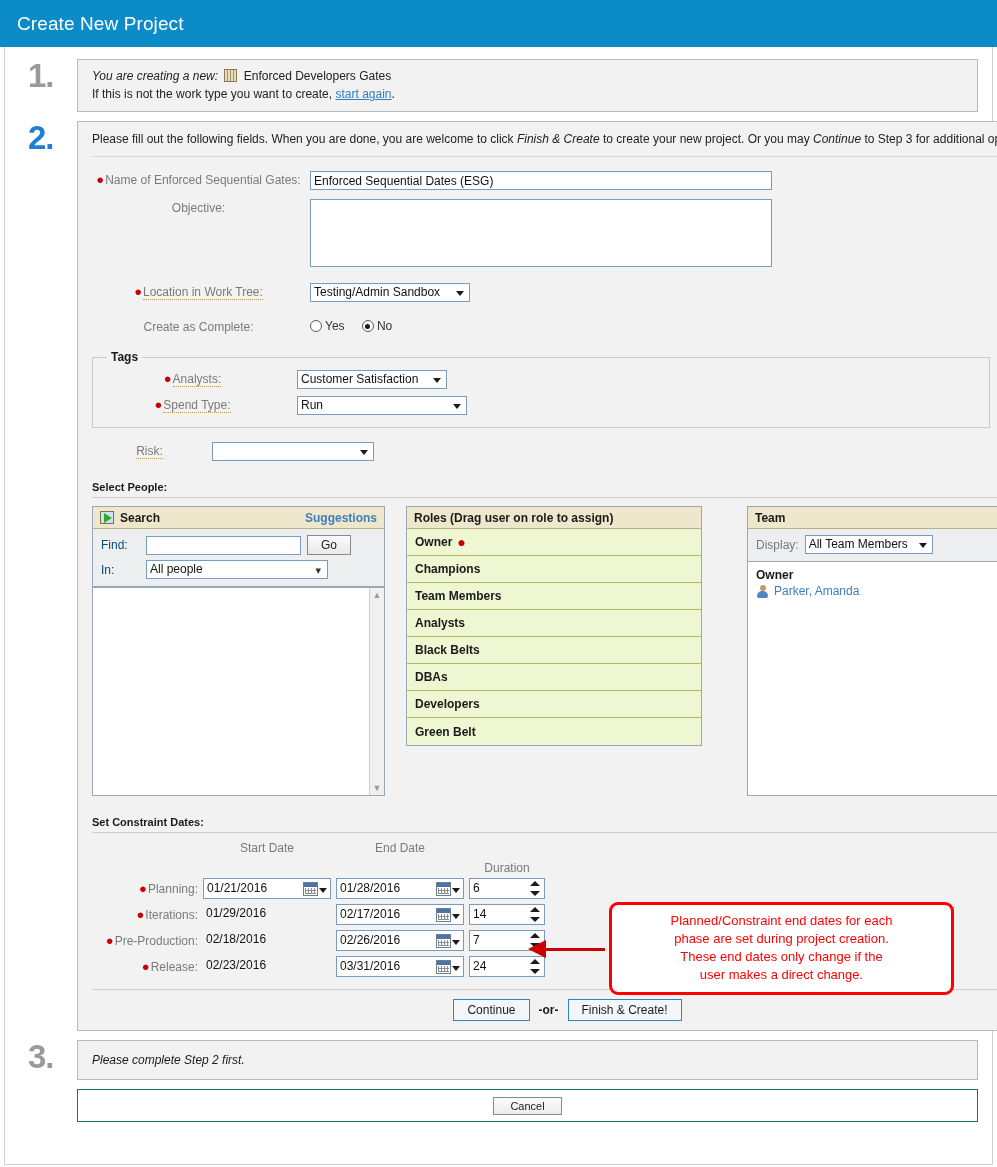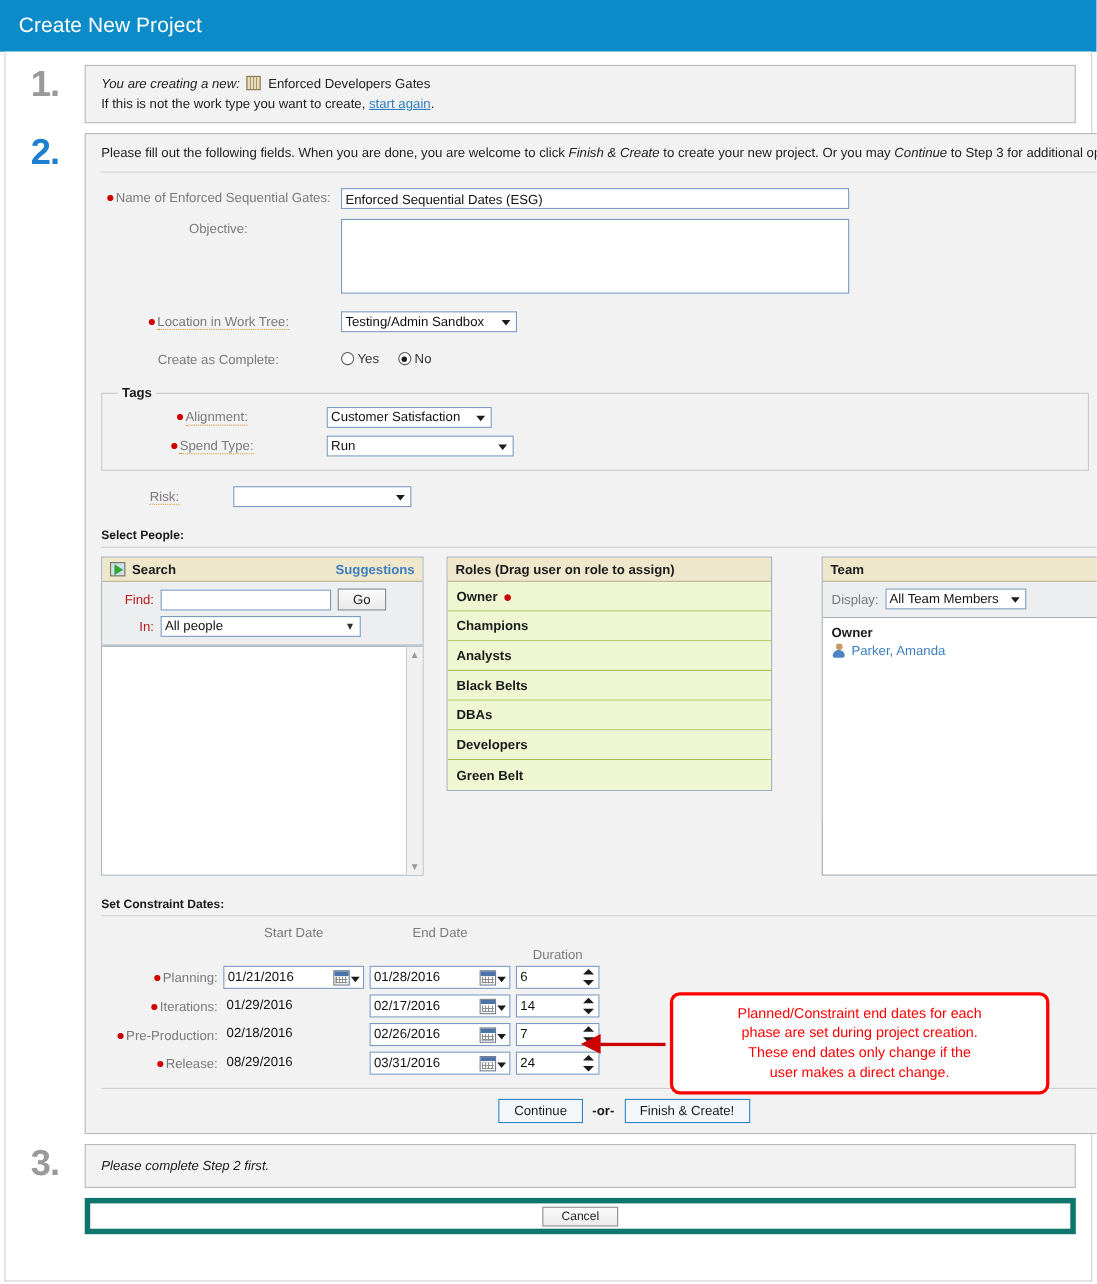--- a/index.html
+++ b/index.html
@@ -161,21 +161,21 @@
     height: 22px; display: flex; align-items: center;
     padding: 0 7px; font-weight: bold; font-size: 12px; color: #1a1a1a;
   }
   .panel-head .spacer { flex: 1 1 auto; }
   .panel-head .sugg { color: #3c7fbf; font-weight: bold; font-size: 12px; cursor: pointer;}
 
   .search-panel { width: 293px; }
   .search-ctrl { background: #eceef0; padding: 6px 8px 7px 8px; border-bottom: 1px solid #9aa8b5;}
   .sr { display: flex; align-items: center; margin-bottom: 5px;}
   .sr:last-child { margin-bottom: 0; }
-  .sr .k { width: 45px; text-align: right; padding-right: 6px; color: #b91c1c; font-size: 12px;}
+  .sr .k { width: 45px; padding-right: 6px; color: #0c4a6e; font-size: 12px;}
   .find-in { width: 155px; }
   .gobtn {
     margin-left: 6px; border: 1px solid #8a8a8a;
     background: linear-gradient(#fbfbfb,#e9e9e9);
     height: 20px; width: 44px; font-size: 12px; color: #222; cursor: pointer;
     font-family: "Liberation Sans", sans-serif;
   }
   .sel.inall { width: 182px; }
   .chev { position:absolute; right:6px; top:4px; font-size:11px; color:#333; line-height:11px;}
   .results-box {
@@ -299,21 +299,21 @@
     font-size: 12px; color: #1a1a1a; padding: 3px 13px; cursor: pointer;
     font-family: "Liberation Sans", sans-serif;
   }
   .orlbl { font-weight: bold; font-size: 12px; color: #1a1a1a; }
 
   
   .step3-panel { min-height: 40px; display: flex; align-items: center; }
   .step3-txt { font-style: italic; font-size: 12px; color: #1a1a1a; }
 
   .cancel-bar {
-    border: 5px solid #0f766e; background: #fff; height: 33px;
+    border: 1px solid #0f766e; background: #fff; height: 33px;
     display: flex; align-items: center; justify-content: center;
     margin-left: 58px;
   }
   .graybtn {
     border: 1px solid #8a8a8a;
     background: linear-gradient(#fbfbfb,#ececec);
     font-size: 11px; color: #222; padding: 2px 16px; cursor: pointer;
     font-family: "Liberation Sans", sans-serif;
   }
   .searchico {
@@ -412,21 +412,21 @@
               <span>No</span>
             </label>
           </div>
         </div>
 
         <fieldset class="tags">
           <legend>Tags</legend>
 
           <div class="form-row" style="margin-bottom:7px;">
             <div class="lbl">
-              <span class="req-dot">●</span><span class="tip">Alignment:</span>
+              <span class="req-dot">●</span><span class="tip">Analysts:</span>
             </div>
             <div class="sel align">
               <span>Customer Satisfaction</span>
               <span class="arw"></span>
             </div>
           </div>
 
           <div class="form-row" style="margin-bottom:0;">
             <div class="lbl">
               <span class="req-dot">●</span><span class="tip">Spend Type:</span>
@@ -486,20 +486,23 @@
             <div class="panel-head">
               <span>Roles (Drag user on role to assign)</span>
             </div>
             <div>
               <div class="role-item">
                 <span>Owner</span>
                 <span class="dot">●</span>
               </div>
               <div class="role-item">
                 <span>Champions</span>
+              </div>
+              <div class="role-item">
+                <span>Team Members</span>
               </div>
               <div class="role-item">
                 <span>Analysts</span>
               </div>
               <div class="role-item">
                 <span>Black Belts</span>
               </div>
               <div class="role-item">
                 <span>DBAs</span>
               </div>
@@ -626,21 +629,21 @@
               <i class="dn"></i>
             </span>
           </div>
         </div>
 
         <div class="date-row">
           <div class="dlabel">
             <span class="req-dot">●</span><span>Release:</span>
           </div>
           <div class="datefield plain">
-            <span>08/29/2016</span>
+            <span>02/23/2016</span>
           </div>
           <div class="datefield end-gap">
             <span>03/31/2016</span>
             <span class="cal-btn">
               <span class="cal-ico"></span>
               <span class="cal-arw"></span>
             </span>
           </div>
           <div class="durfield">
             <span>24</span>

